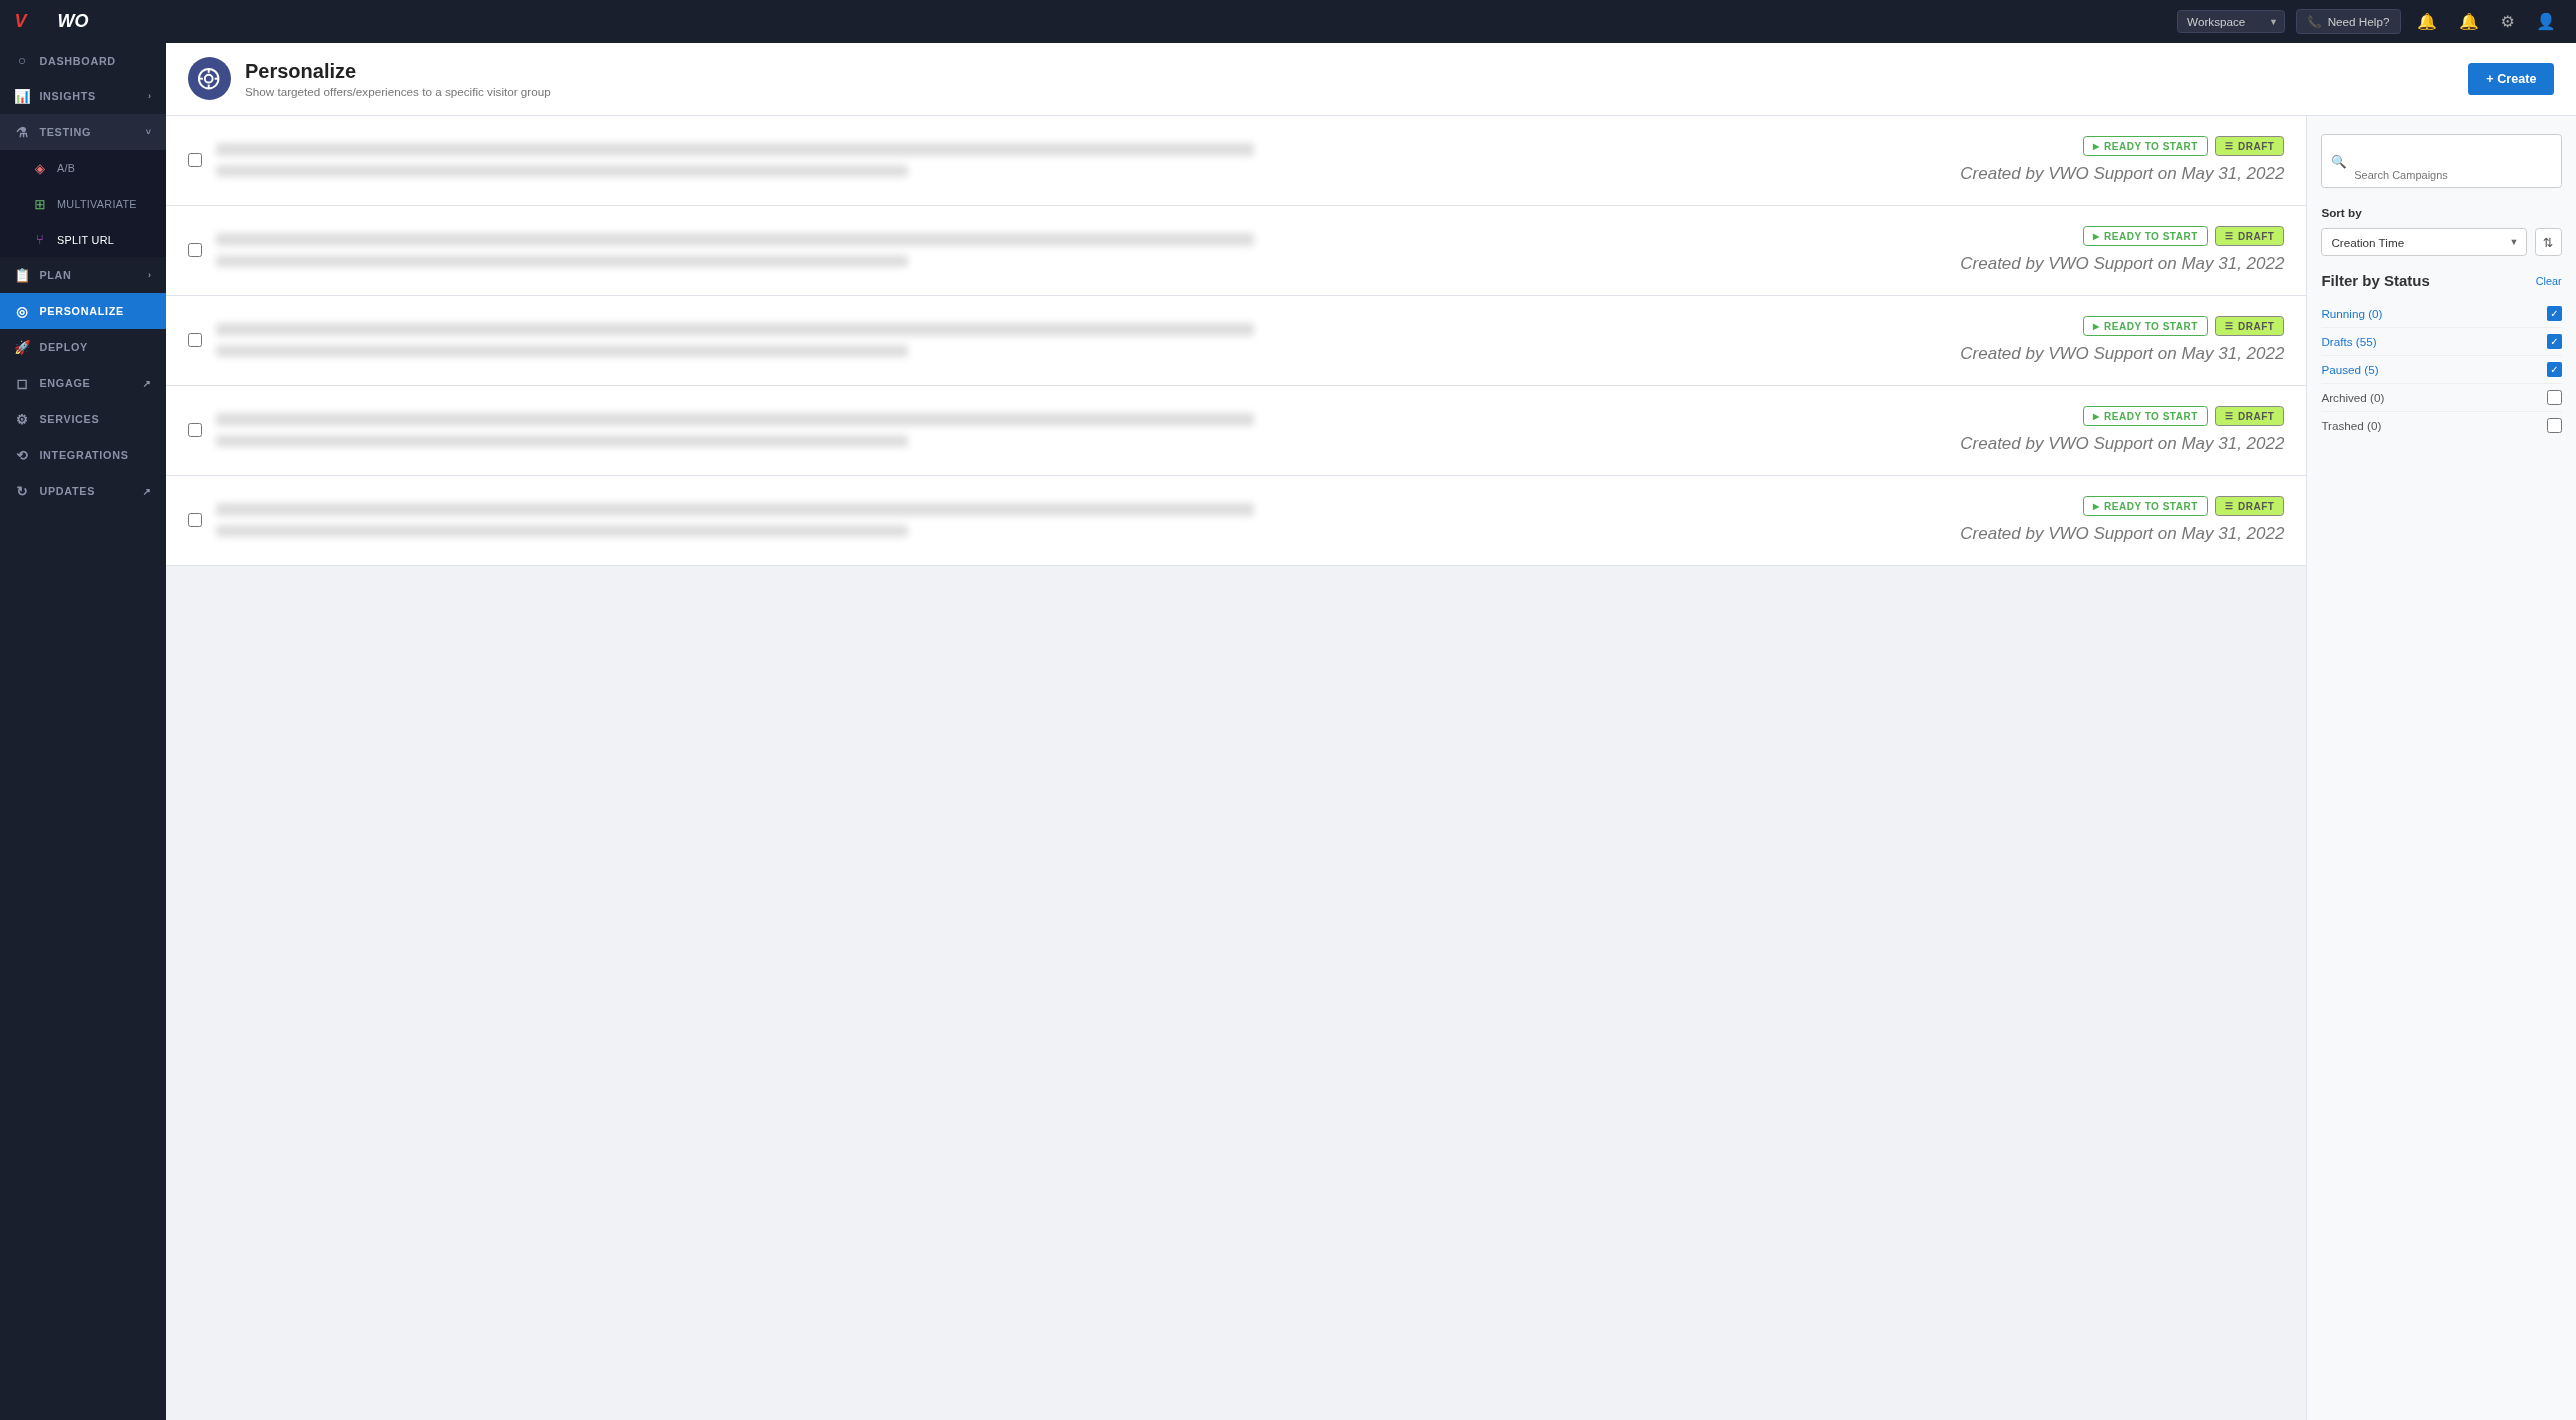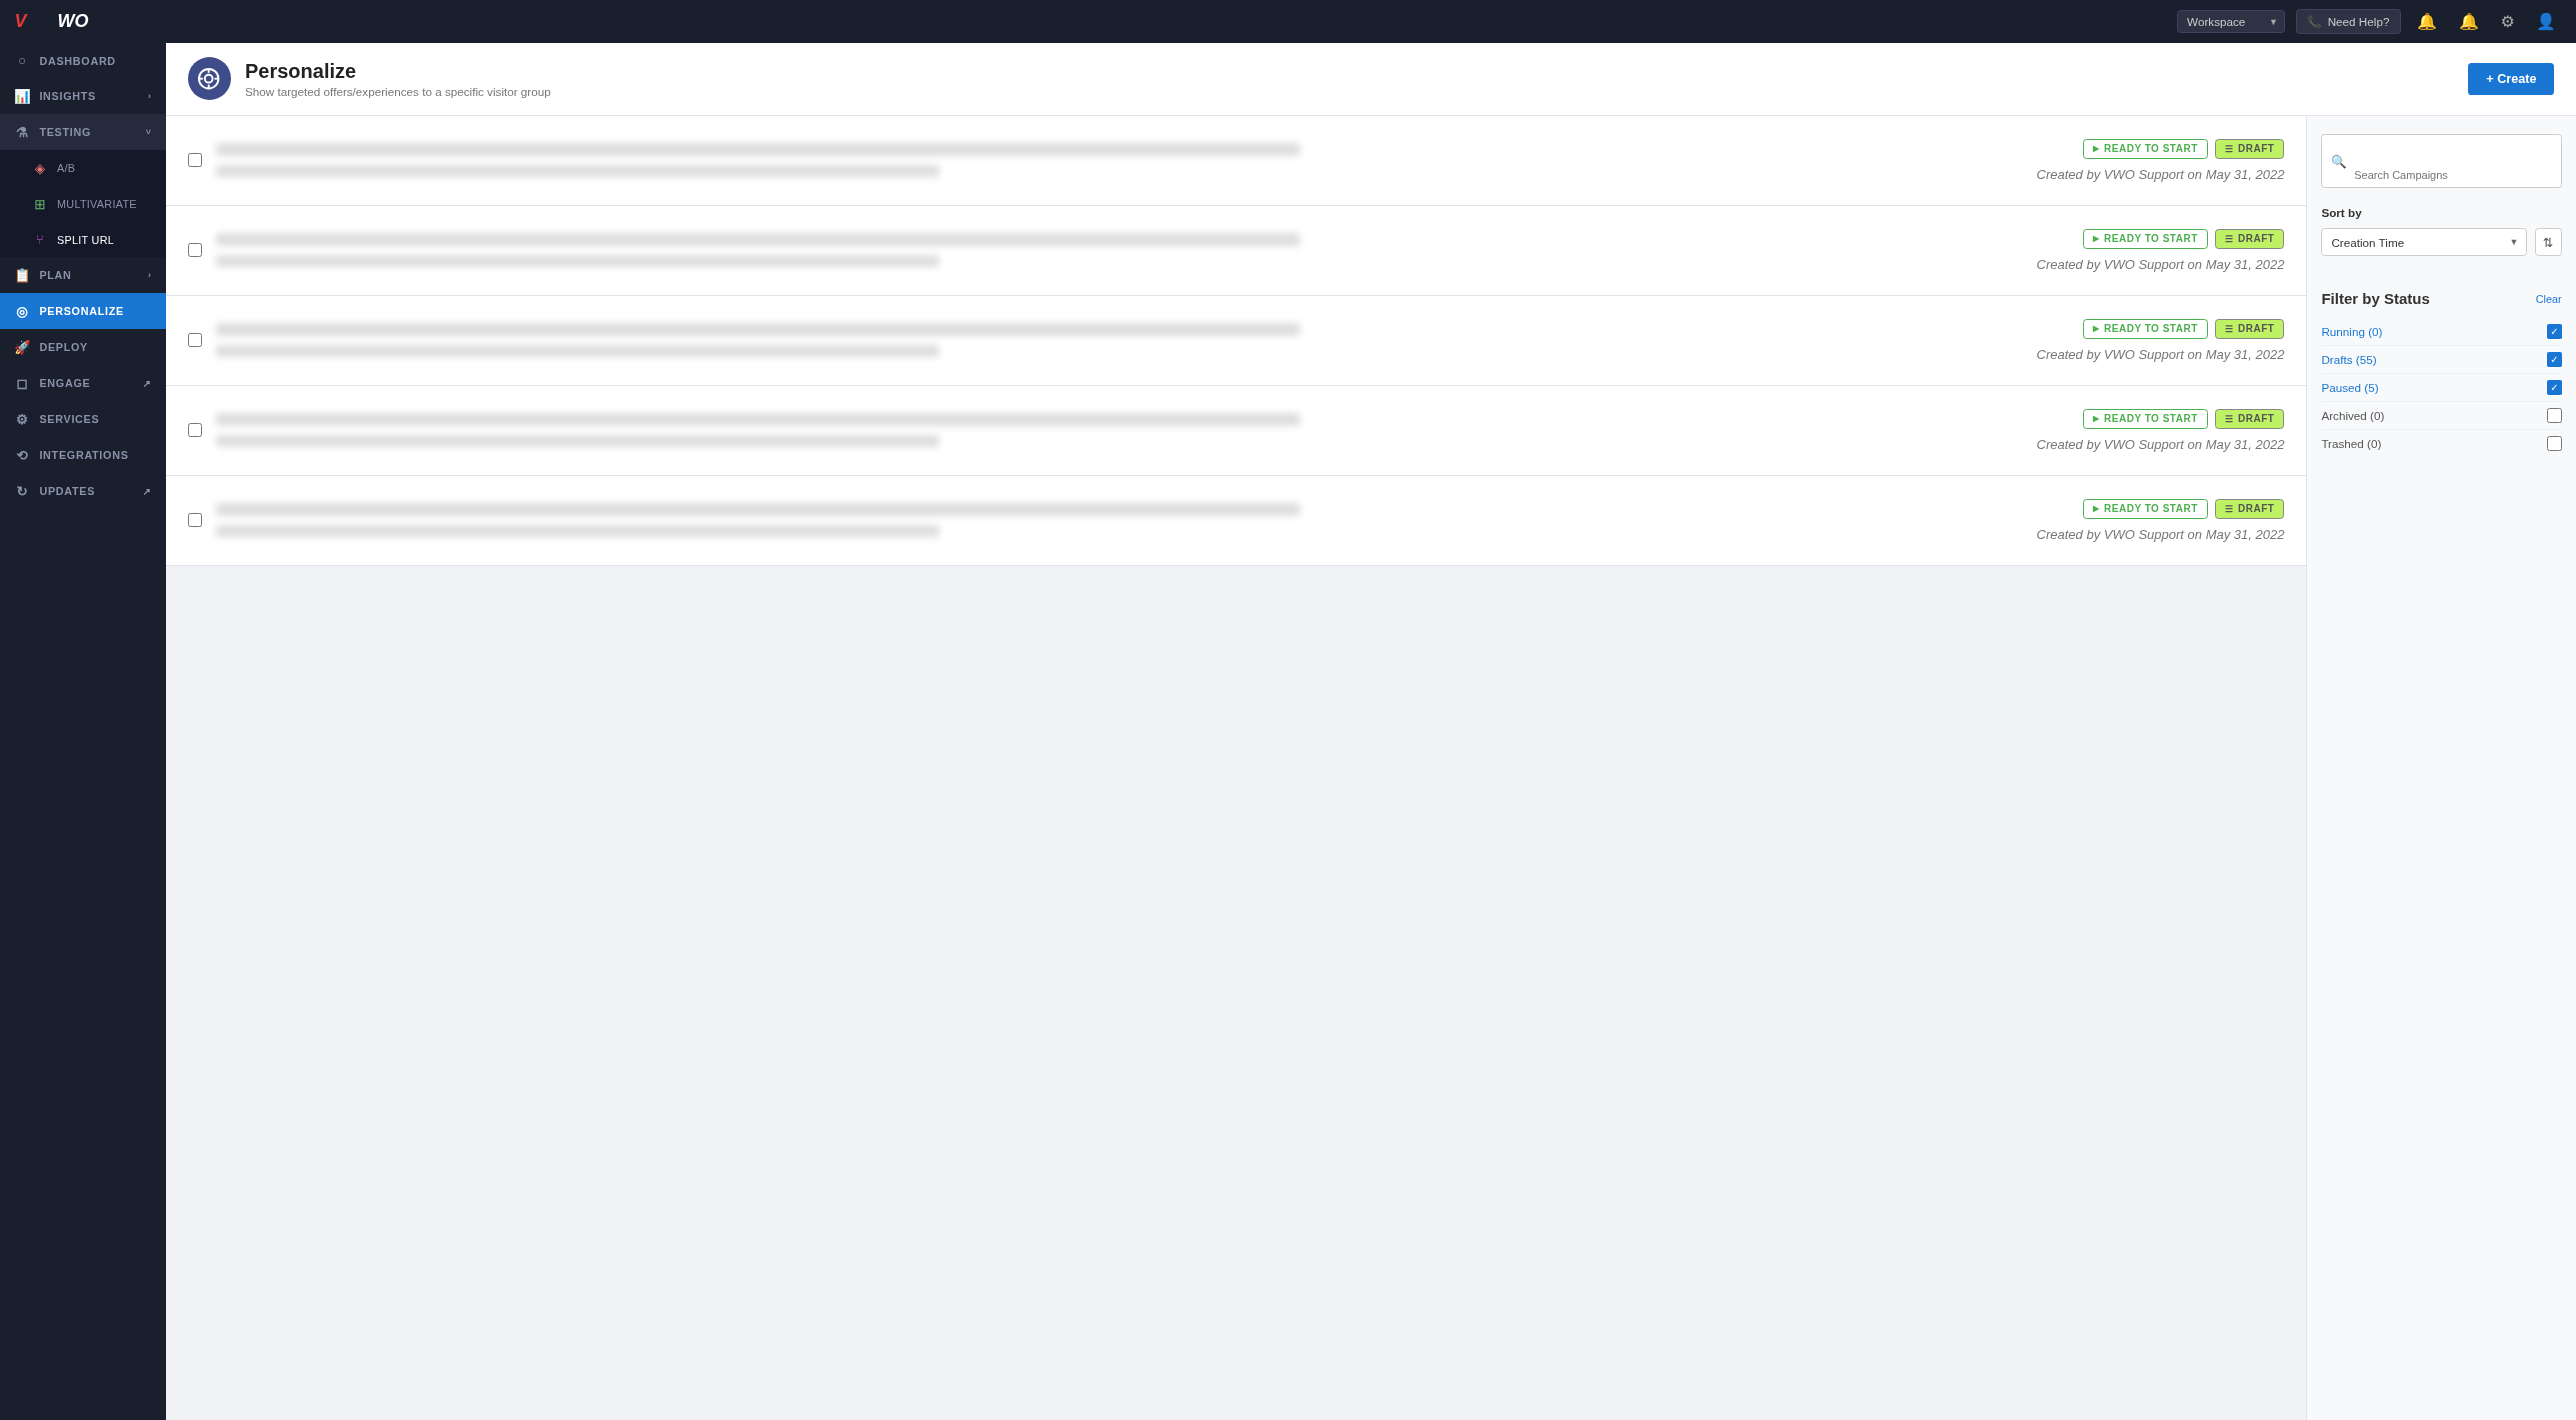--- a/index.html
+++ b/index.html
@@ -215,21 +215,21 @@
       display: flex;
       align-items: center;
       gap: 4.5px;
       letter-spacing: 0.5px;
     }
     .badge-draft::before {
       content: '☰';
       font-size: 9px;
     }
     .campaign-meta {
-      font-size: 13px;
+      font-size: 17px;
       color: #777;
       font-style: italic;
     }
 
     
     .right-panel {
       width: 270px;
       flex-shrink: 0;
       background: #f8f9fb;
       border-left: 0.9px solid #e0e3ea;
@@ -254,21 +254,21 @@
       flex: 1;
       font-size: 11px;
       color: #333;
       background: transparent;
       margin-top: 28px;
     }
     .search-icon { color: #aaa; font-size: 12.6px; }
 
     
     .sort-label { font-size: 11.7px; font-weight: 600; color: #333; margin-bottom: 9px; }
-    .sort-row { display: flex; align-items: center; gap: 7.2px; margin-bottom: 34px; }
+    .sort-row { display: flex; align-items: center; gap: 7.2px; margin-bottom: 16px; }
     .sort-select-wrap { flex: 1; position: relative; }
     .sort-select {
       width: 100%;
       border: 0.9px solid #ccc;
       border-radius: 3.6px;
       padding: 6.3px 25px 6.3px 9px;
       font-size: 11.7px;
       color: #333;
       background: #fff;
       appearance: none;

